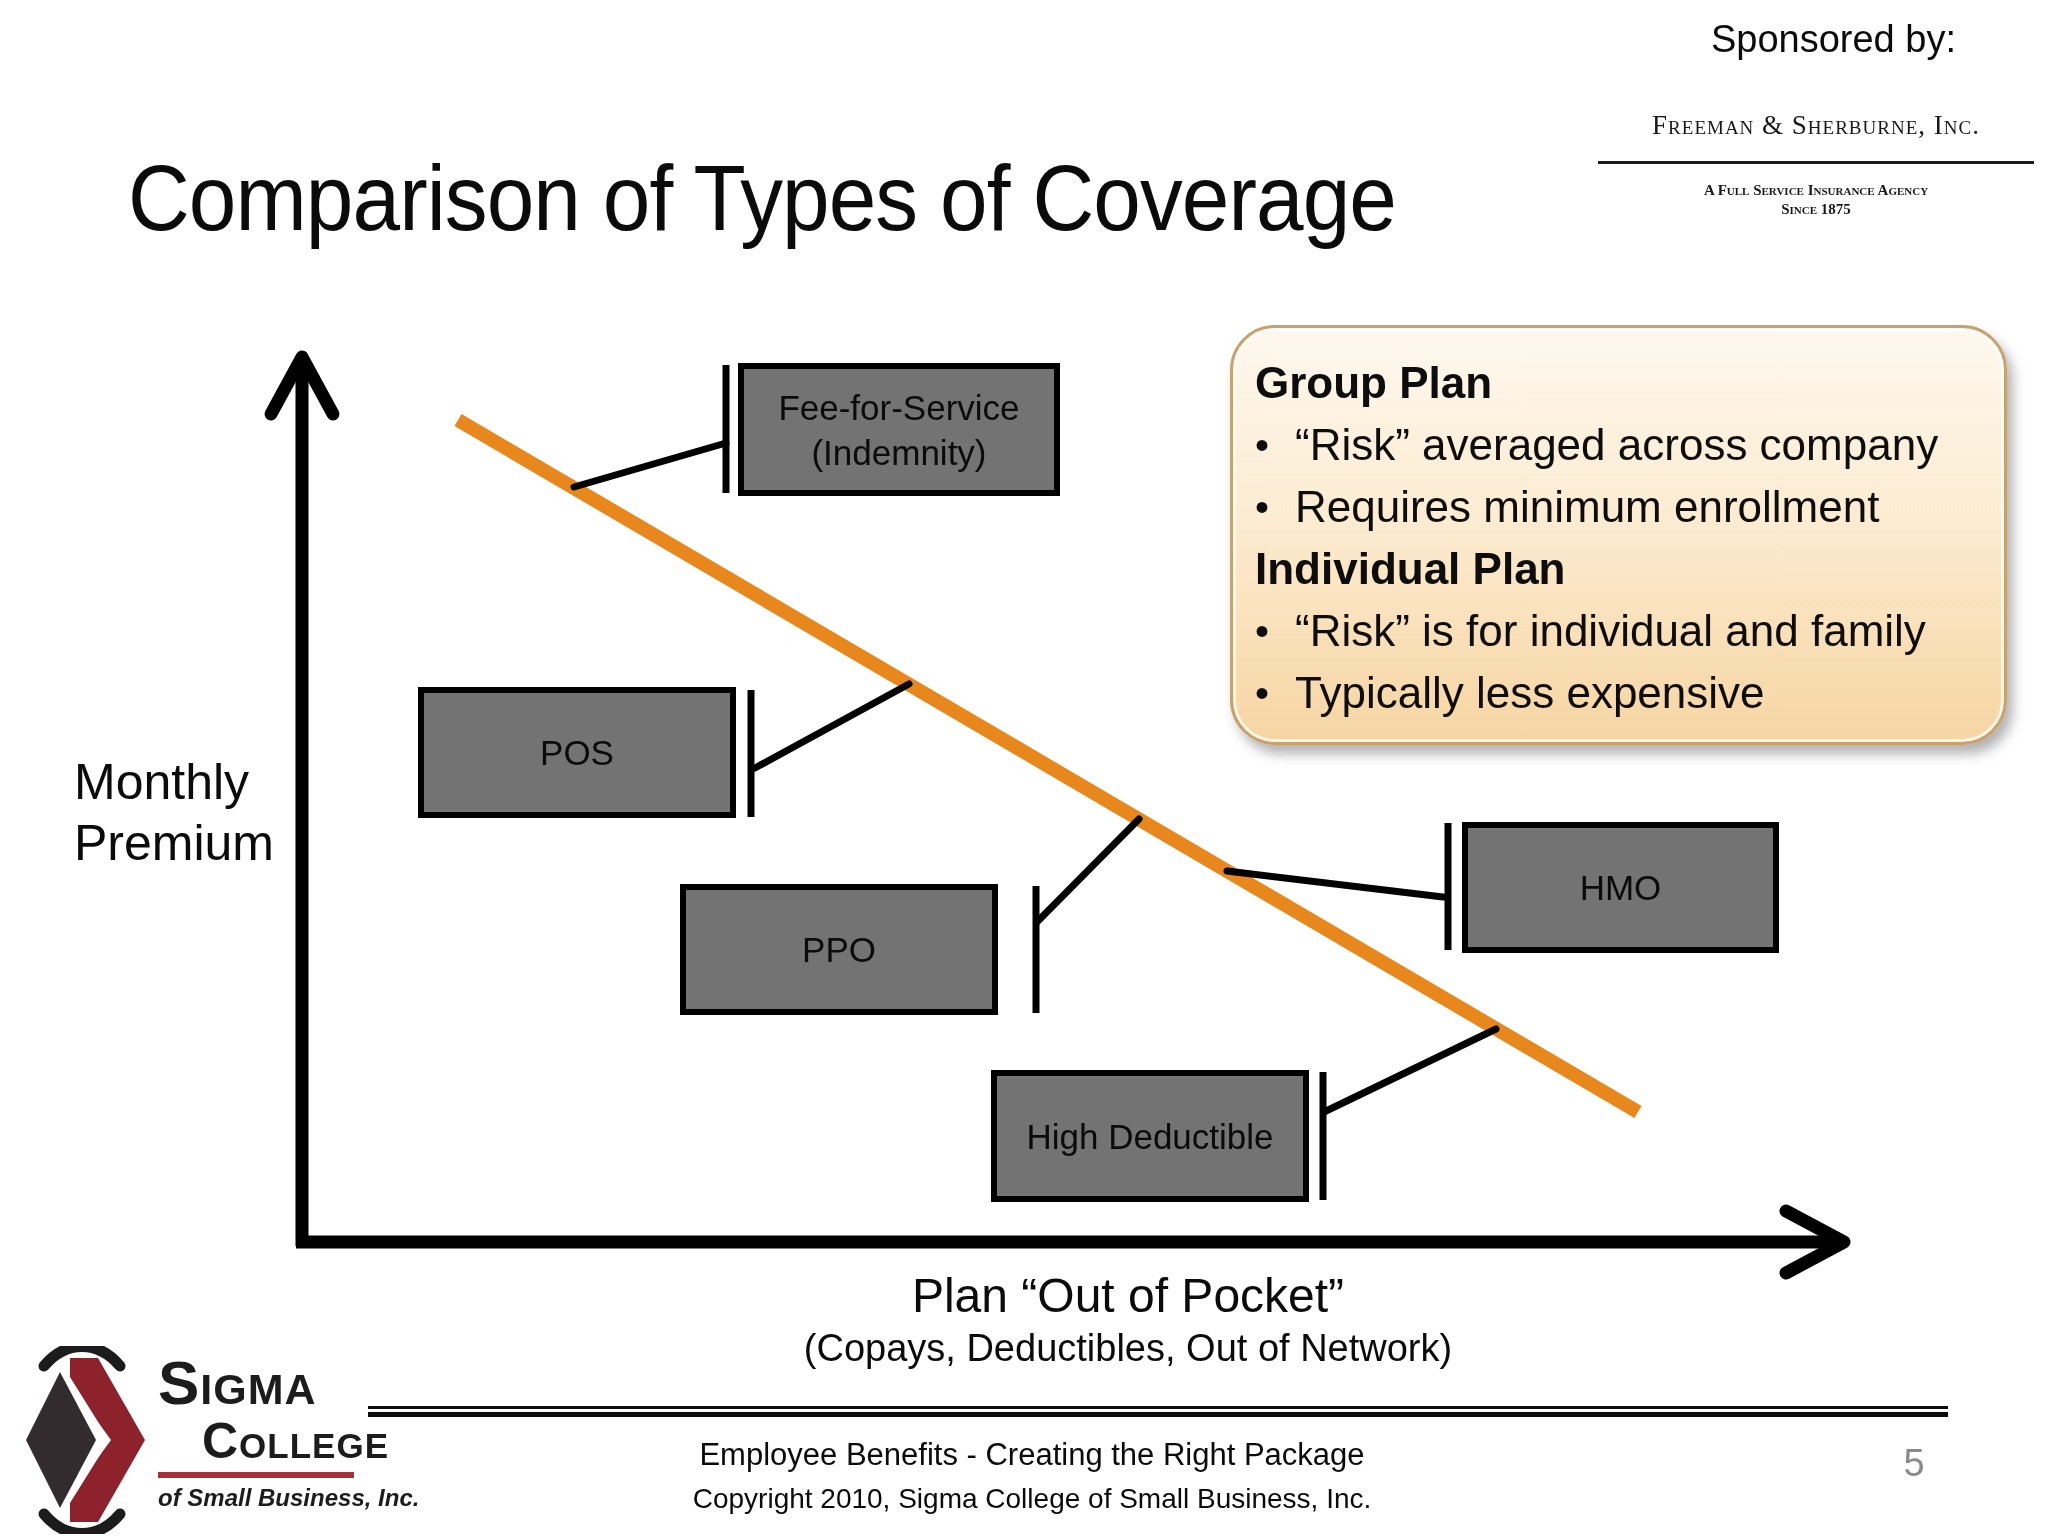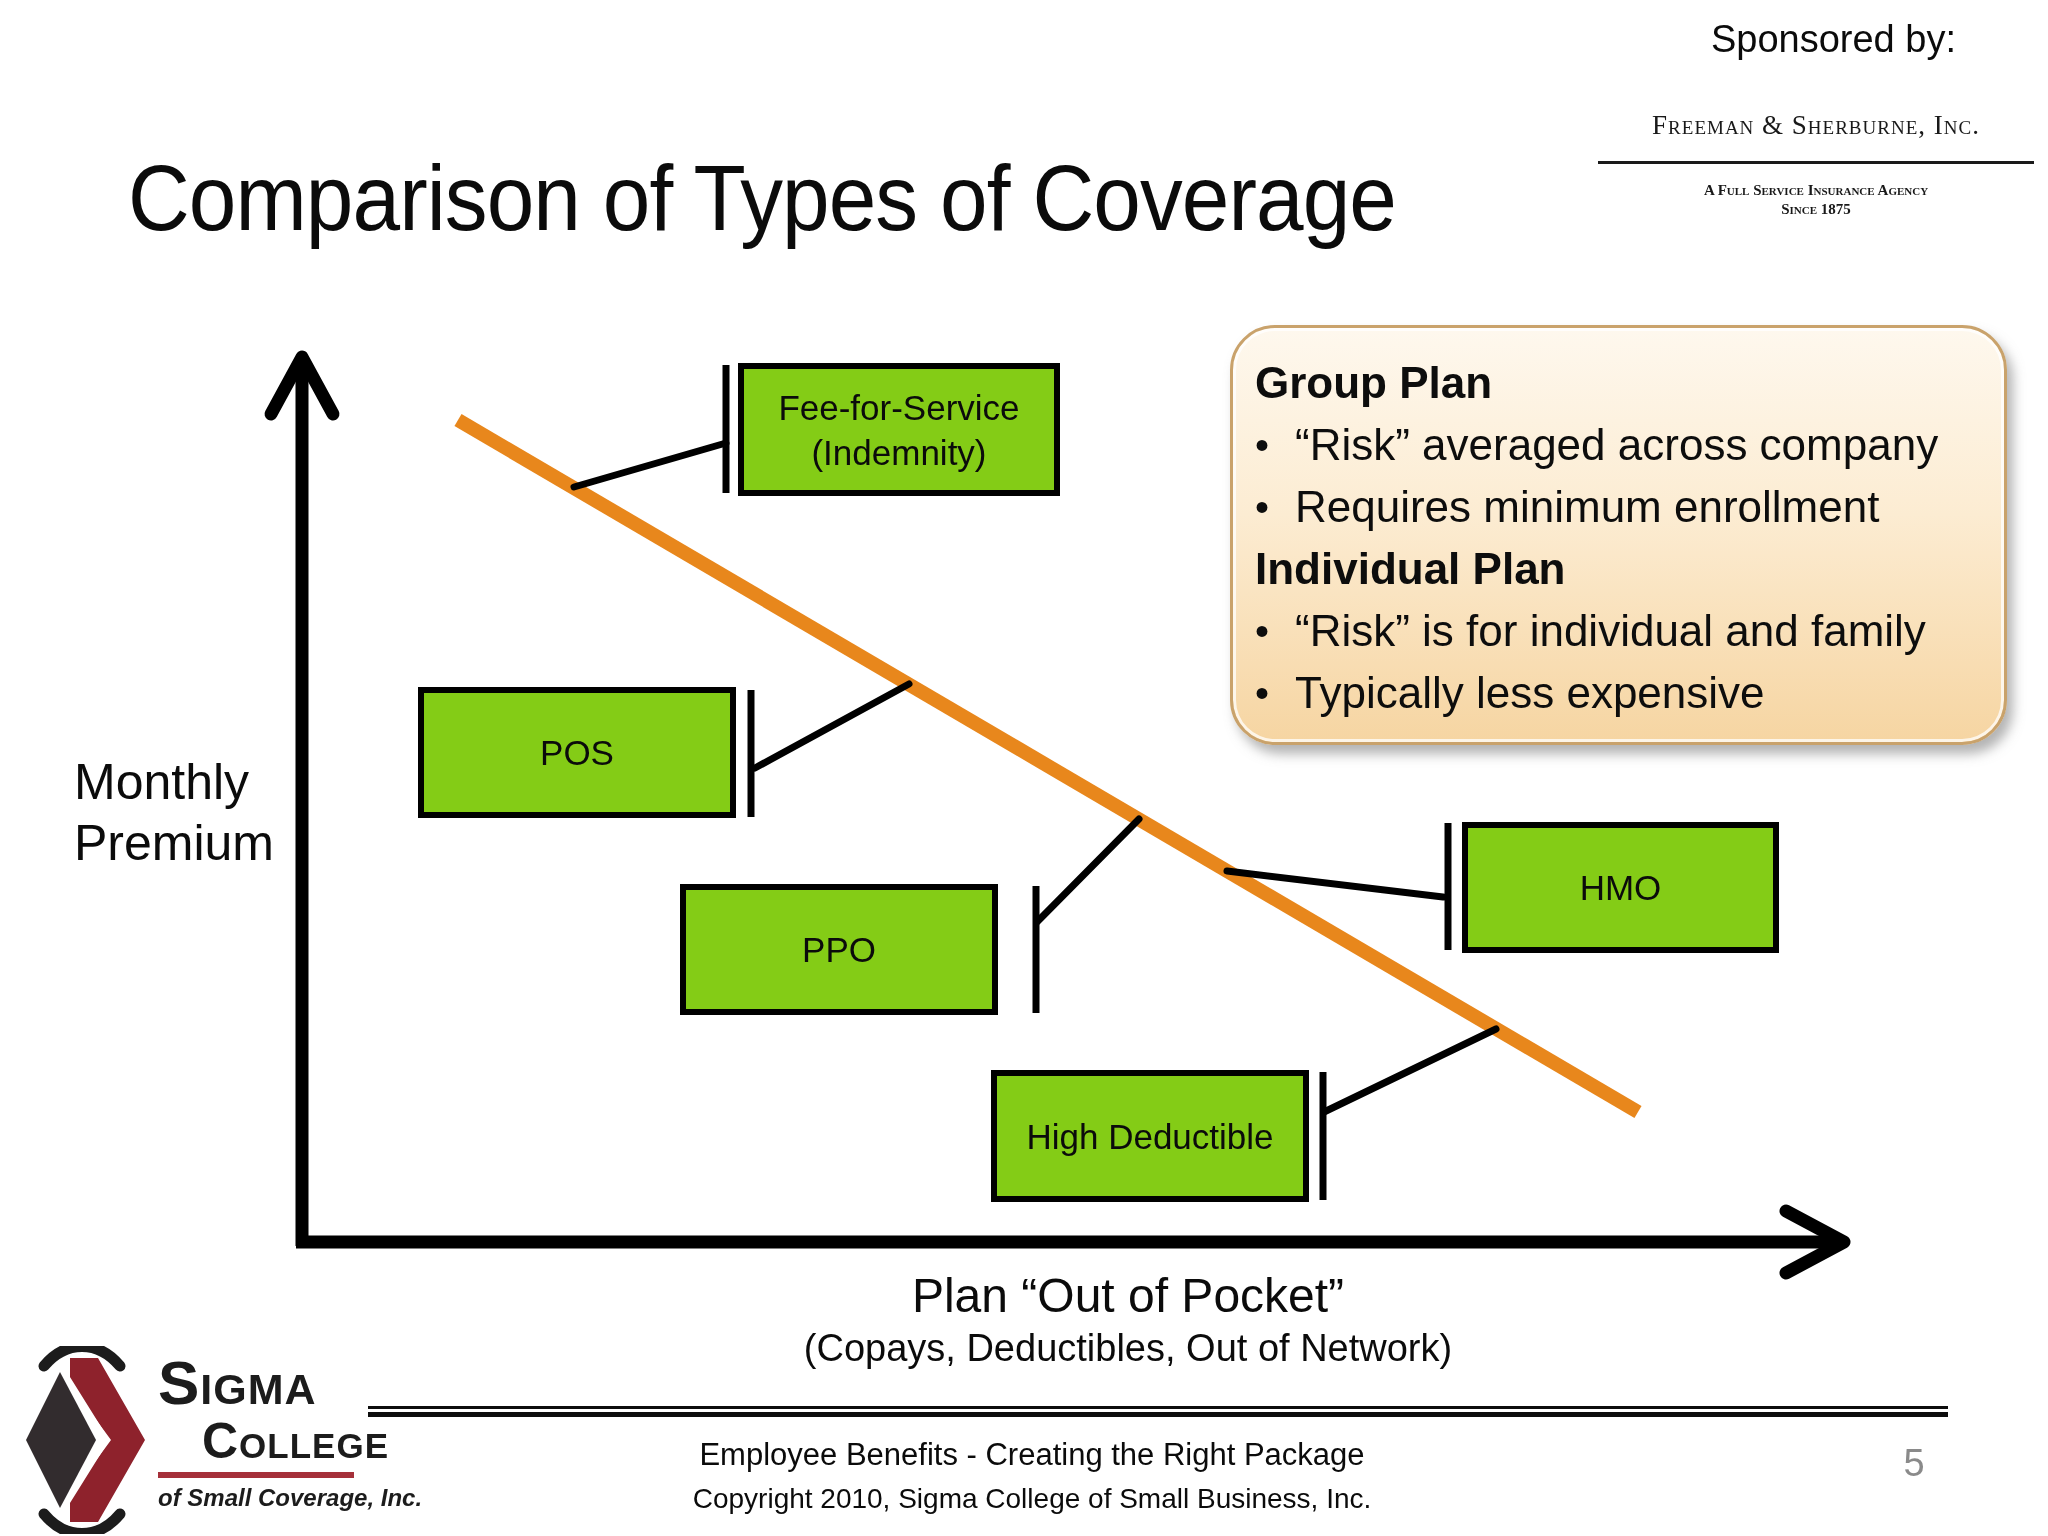--- a/index.html
+++ b/index.html
@@ -23,21 +23,21 @@
                white-space:nowrap;}
   #sponsorTagline{font-size:15px;font-weight:bold;font-variant:small-caps;margin-top:18px;}
   #sponsorSince{font-size:15px;font-weight:bold;font-variant:small-caps;margin-top:2px;}
 
   
   #yLabel{left:74px;top:752px;font-size:50px;line-height:61px;color:#0b0b0b;}
   #xLabel{left:628px;top:1268px;width:1000px;text-align:center;font-size:48px;color:#0b0b0b;}
   #xSubLabel{left:628px;top:1327px;width:1000px;text-align:center;font-size:38px;color:#0b0b0b;}
 
   
-  .pbox{position:absolute;background:#84cc16;border:6px solid #000;box-sizing:border-box;
+  .pbox{position:absolute;background:#737373;border:6px solid #000;box-sizing:border-box;
         display:flex;flex-direction:column;align-items:center;justify-content:center;
         font-size:35px;line-height:45px;color:#0b0b0b;text-align:center;}
   .box-line:empty{display:none;}
   #boxFFS{left:738px;top:363px;width:322px;height:133px;}
   #boxPOS{left:418px;top:687px;width:318px;height:131px;}
   #boxPPO{left:680px;top:884px;width:318px;height:131px;}
   #boxHMO{left:1462px;top:822px;width:317px;height:131px;}
   #boxHD{left:991px;top:1070px;width:318px;height:132px;}
 
   
@@ -161,15 +161,15 @@
     <path d="M 30,20 A 58,80 0 0 1 106,20" fill="none" stroke="#1c1c1c" stroke-width="11" stroke-linecap="round"></path>
     <path d="M 30,168 A 58,80 0 0 0 106,168" fill="none" stroke="#1c1c1c" stroke-width="11" stroke-linecap="round"></path>
     <path d="M 56,12 L 84,12 L 131,94 L 84,176 L 56,176 L 56,150 L 97,94 L 56,38 Z" fill="#8E222C"></path>
     <path d="M 50,30 L 90,94 L 50,158" fill="none" stroke="#ffffff" stroke-width="9"></path>
     <polygon points="46,26 12,94 46,162 82,94" fill="#322C2E"></polygon>
   </svg>
   <div id="sigmaText">
     <div id="sigmaWord">Sigma</div>
     <div id="collegeWord">College</div>
     <div id="redBar"></div>
-    <div id="sigmaTagline">of Small Coverage, Inc.</div>
+    <div id="sigmaTagline">of Small Business, Inc.</div>
   </div>
 </div>
 
 </body></html>

